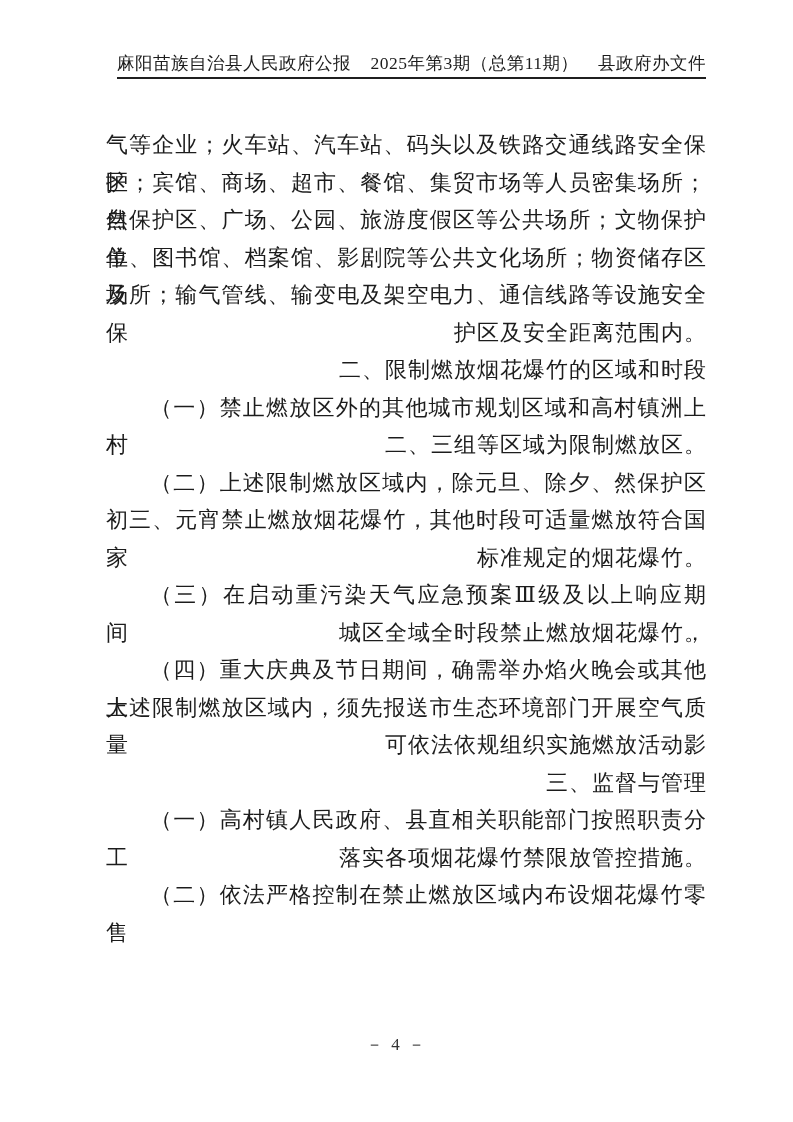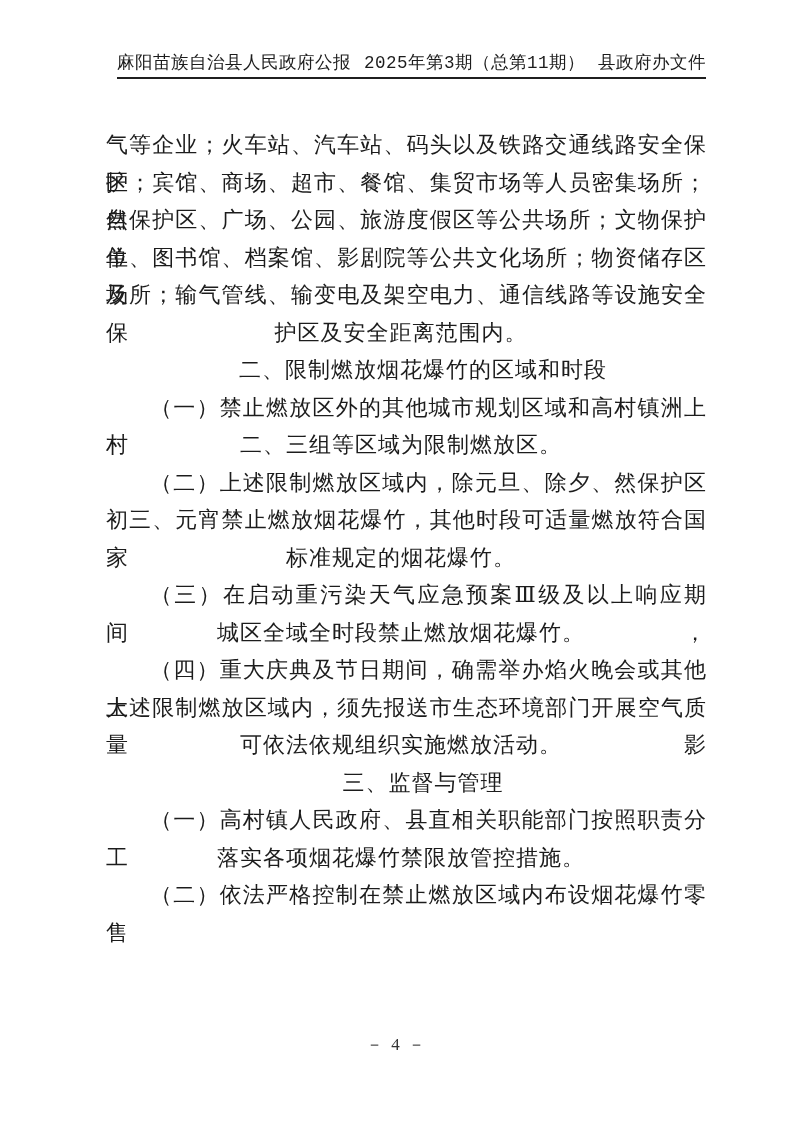--- a/index.html
+++ b/index.html
@@ -23,34 +23,33 @@
     width: 589px;
     display: flex;
     justify-content: space-between;
     align-items: baseline;
     font-size: 17.5px;
     line-height: 22px;
     letter-spacing: 0.5px;
     border-bottom: 2px solid #1f1f1f;
     padding-bottom: 3px;
     white-space: nowrap;
-    font-family: Liberation Mono, monospace;
   }
   .doc-body {
     position: absolute;
     top: 126px;
     left: 95px;
     width: 612px;
     font-size: 22px;
     letter-spacing: 1px;
   }
   .line {
     line-height: 37.5px;
     height: 37.5px;
-    text-align: center;
+    text-align: right;
     white-space: normal;
   }
   .line.indent {
     text-indent: 2em;
   }
   .line.fill {
     text-align: justify;
     text-align-last: justify;
     margin-left: 11px;
   }

